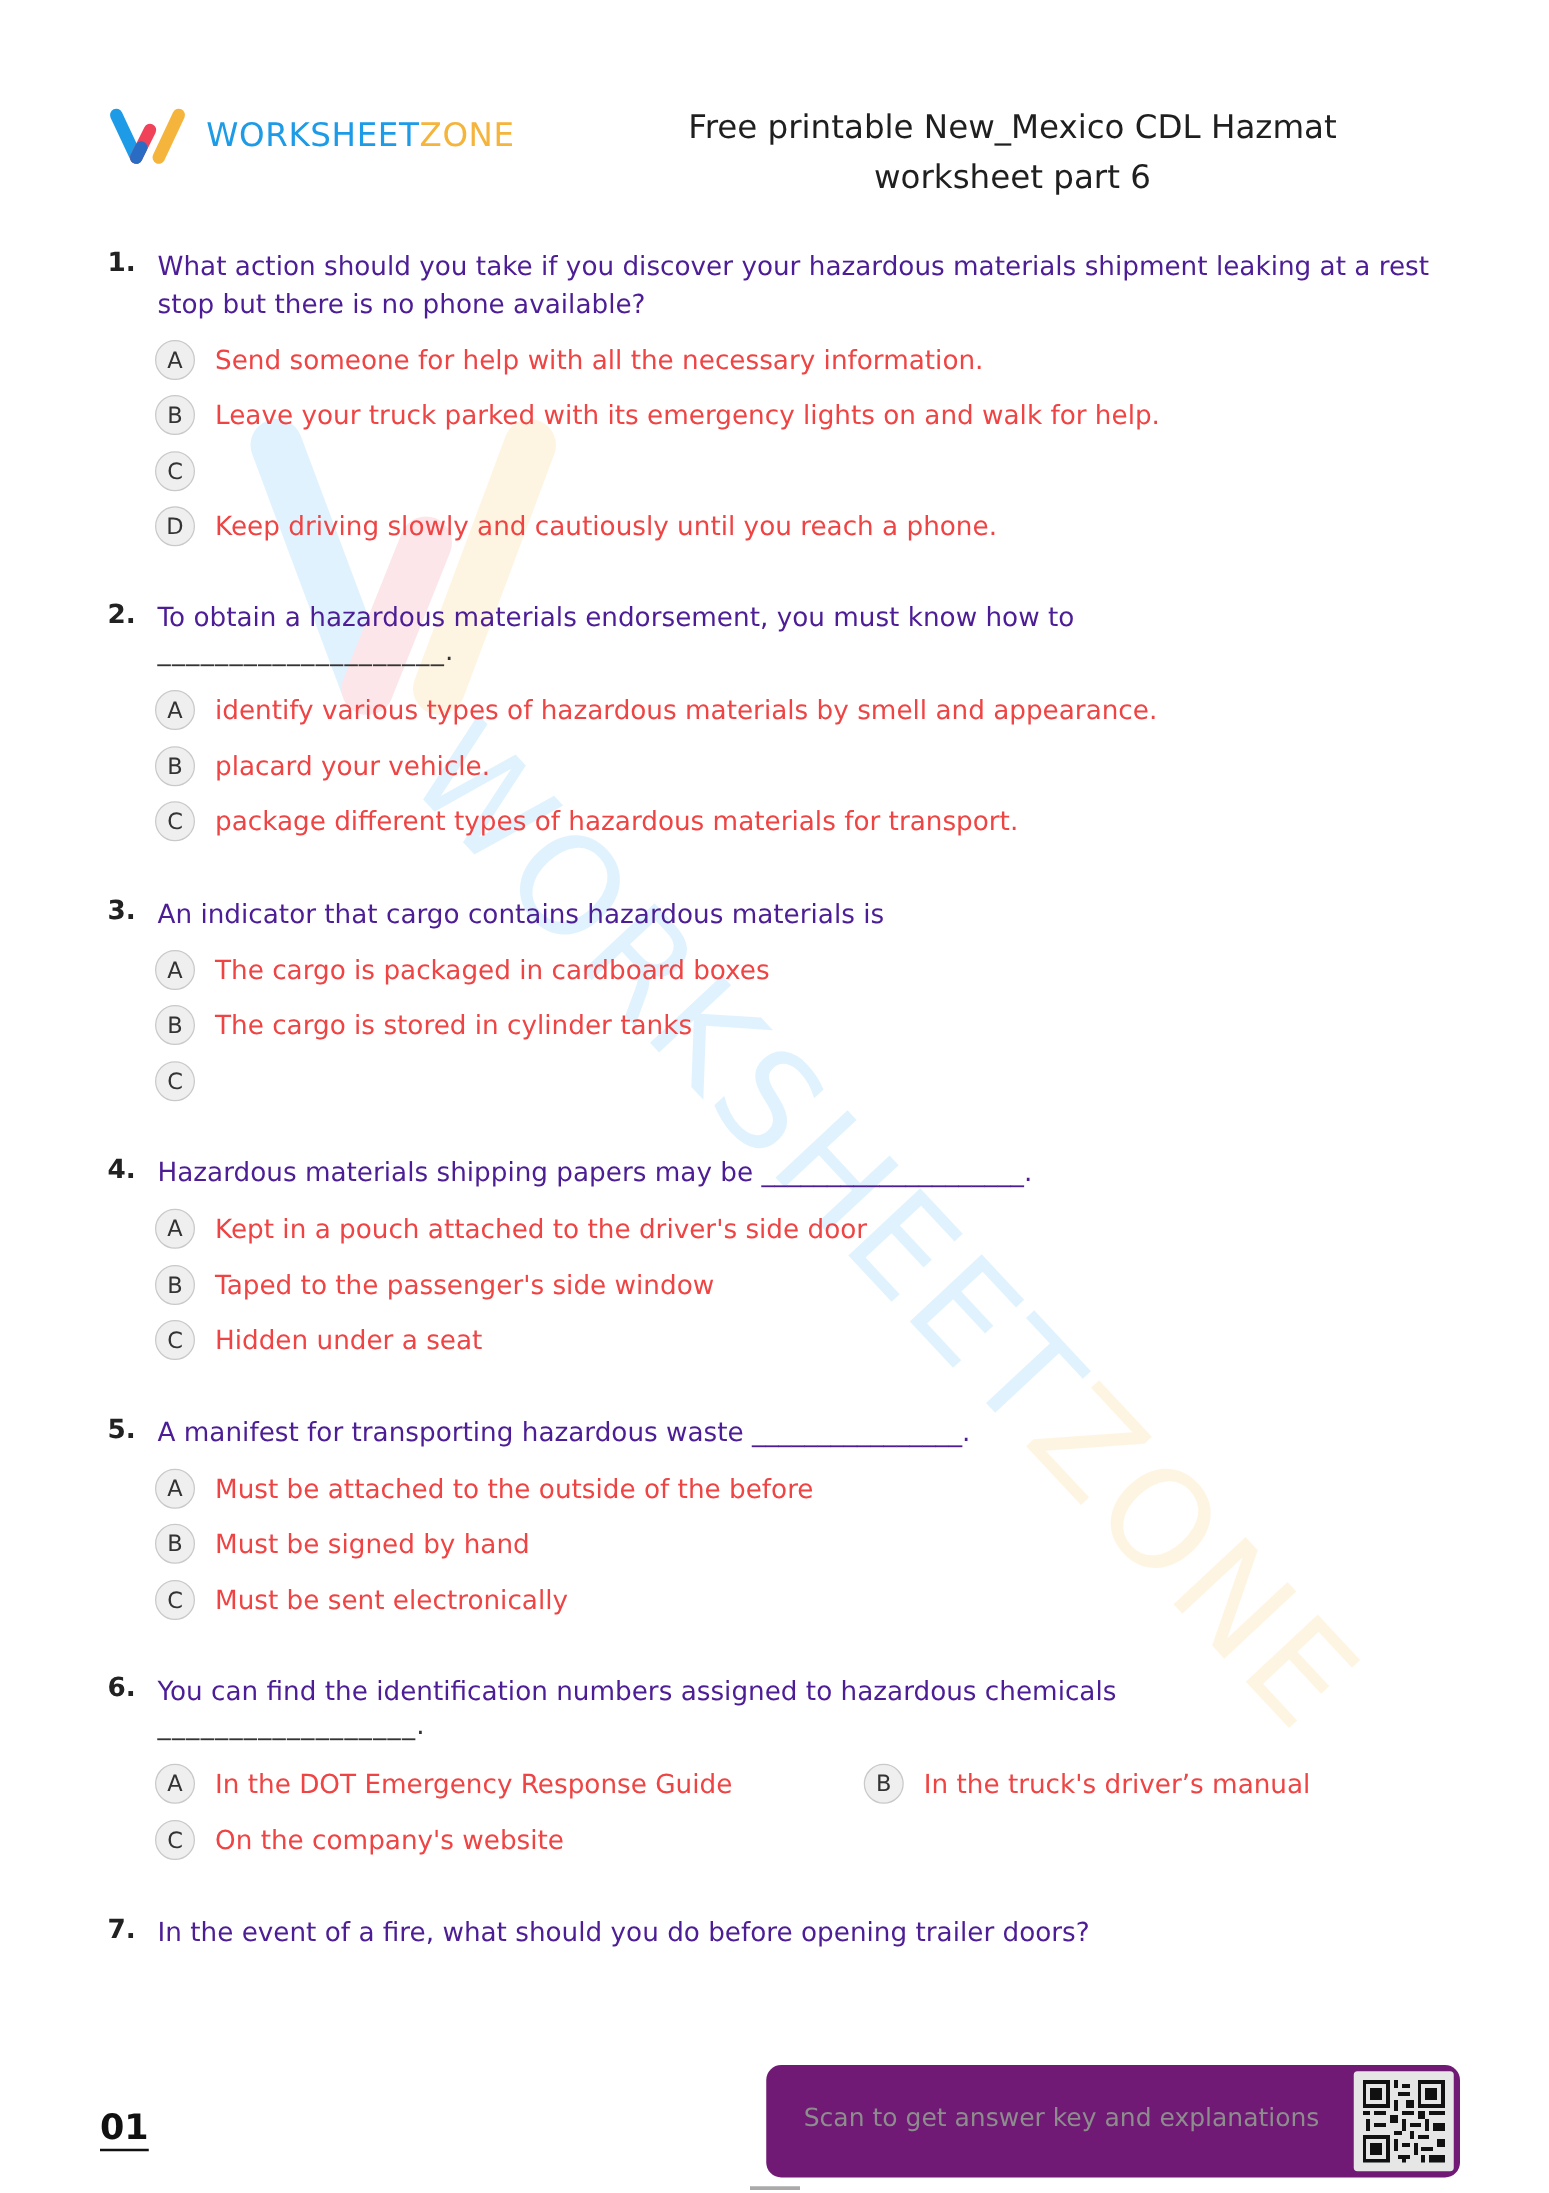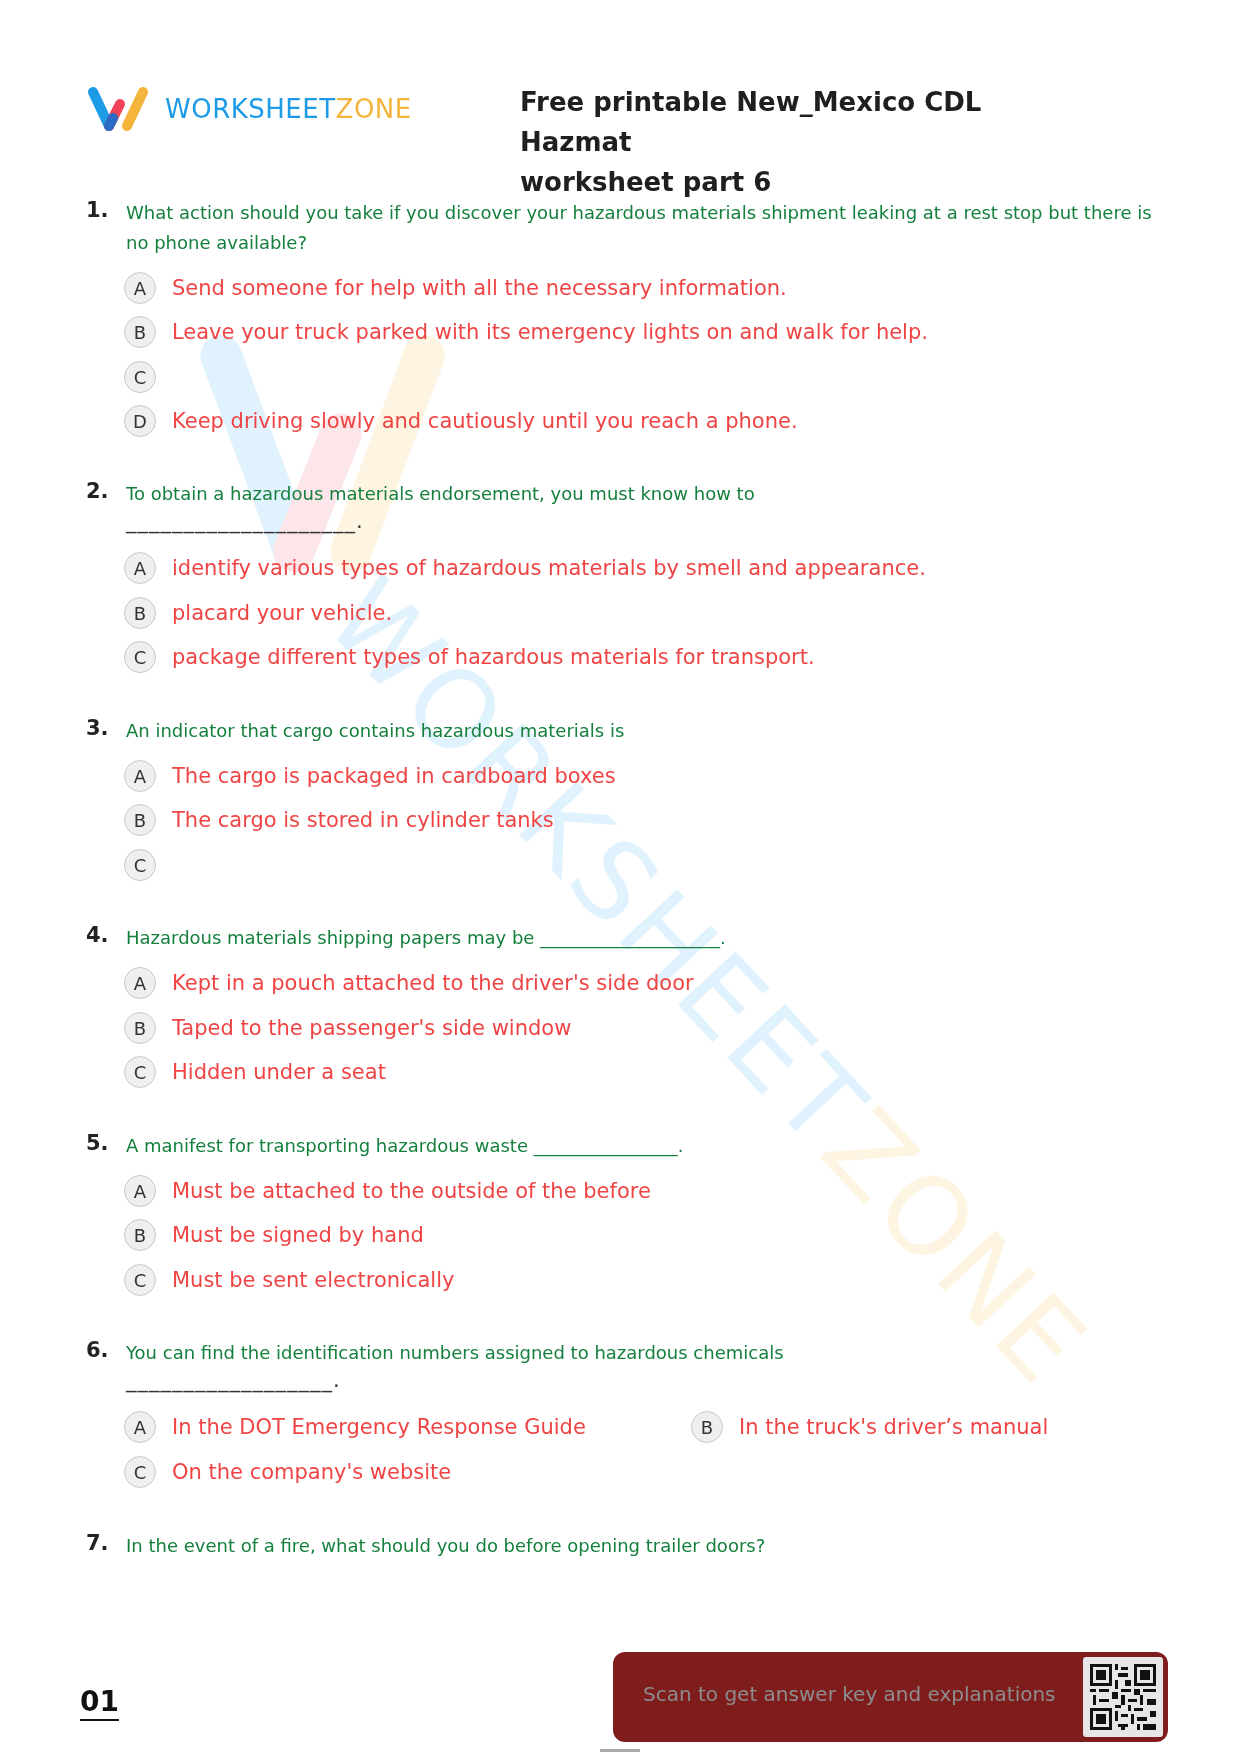--- a/index.html
+++ b/index.html
@@ -14,37 +14,37 @@
     .wm-text .orange { color: #f8b32c; }
     .wm-logo { position: absolute; left: 190px; top: 330px; width: 260px; height: 260px; opacity: 0.13; pointer-events: none; }
 
     
     .logo { position: absolute; left: 85px; top: 84px; display: flex; align-items: center; height: 50px; }
     .logo svg { width: 68px; height: 50px; }
     .logo-text { margin-left: 12px; font-family: "DejaVu Sans", sans-serif; font-size: 26px; letter-spacing: 0.5px; }
     .logo-text .w { color: #1e9be6; }
     .logo-text .z { color: #f5b43c; }
 
-    .title { position: absolute; left: 520px; width: 580px; top: 82px; 
-             font-family: "DejaVu Sans", sans-serif; font-weight: 700; font-size: 26px; line-height: 40px; color: #1f1f1f; }
+    .title { position: absolute; left: 520px; width: 580px; top: 82px; text-align: center;
+             font-family: "DejaVu Sans", sans-serif; font-weight: 400; font-size: 26px; line-height: 40px; color: #1f1f1f; }
 
     
     .q { position: absolute; left: 86px; width: 1080px; }
     .q-num { position: absolute; left: 0; top: 0; font-weight: 700; font-size: 21px; color: #222; }
-    .q-text { position: absolute; left: 40px; top: 0; width: 1030px; font-size: 18px; line-height: 30px; color: #15803d; }
+    .q-text { position: absolute; left: 40px; top: 0; width: 1030px; font-size: 21px; line-height: 30px; color: #4c1d95; }
     .q-blank { position: absolute; left: 40px; font-size: 21px; letter-spacing: 1px; color: #333; }
     .opt { position: absolute; left: 38px; display: flex; align-items: center; height: 36px; }
     .opt-circle { width: 32px; height: 32px; border-radius: 50%; background: #efefef; border: 1px solid #c9c9c9;
                   display: flex; align-items: center; justify-content: center; font-size: 18px; color: #333; box-sizing: border-box; }
     .opt-text { margin-left: 16px; font-size: 21px; color: #ef4444; white-space: nowrap; }
 
     
     .page-num { position: absolute; left: 80px; top: 1686px; font-weight: 700; font-size: 28px; color: #111;
                 border-bottom: 2px solid #111; line-height: 32px; padding-bottom: 1px; }
-    .scan-box { position: absolute; left: 613px; top: 1652px; width: 555px; height: 90px; background: #7f1d1d;
+    .scan-box { position: absolute; left: 613px; top: 1652px; width: 555px; height: 90px; background: #701a75;
                 border-radius: 12px; }
     .scan-text { position: absolute; left: 30px; top: 30px; font-size: 20px; color: #8d8d8d; white-space: nowrap; }
     .qr { position: absolute; left: 470px; top: 5px; width: 80px; height: 80px; background: #e6e6e6; border-radius: 3px; }
     .qr svg { position: absolute; left: 7px; top: 7px; width: 66px; height: 66px; }
     .bottom-bar { position: absolute; left: 600px; top: 1749px; width: 40px; height: 3px; background: #aaaaaa; }
   </style>
 </head>
 <body>
 
 <svg class="wm-logo" viewBox="0 0 100 100">

